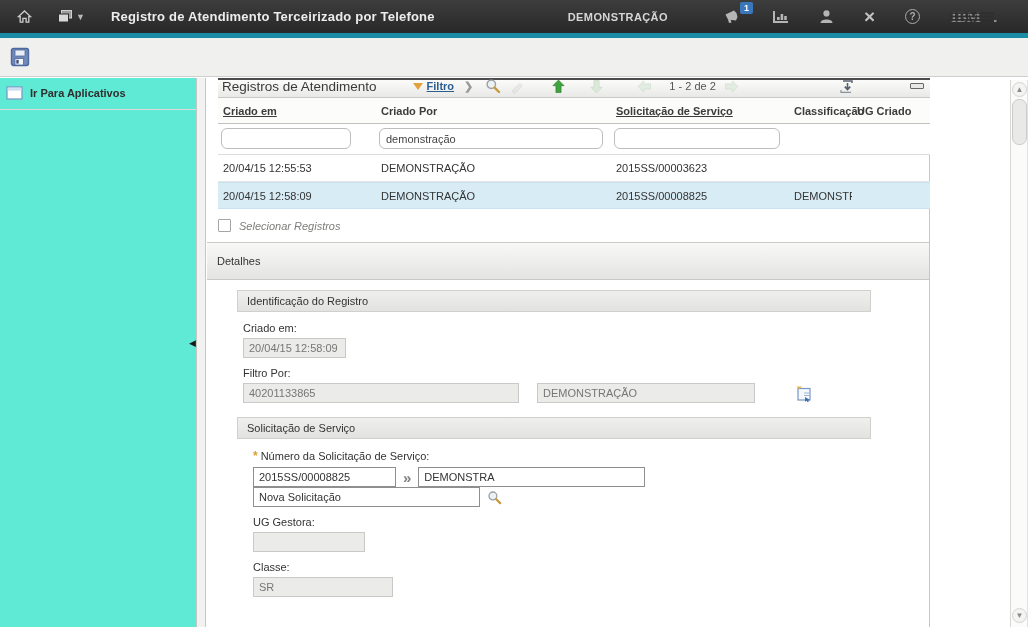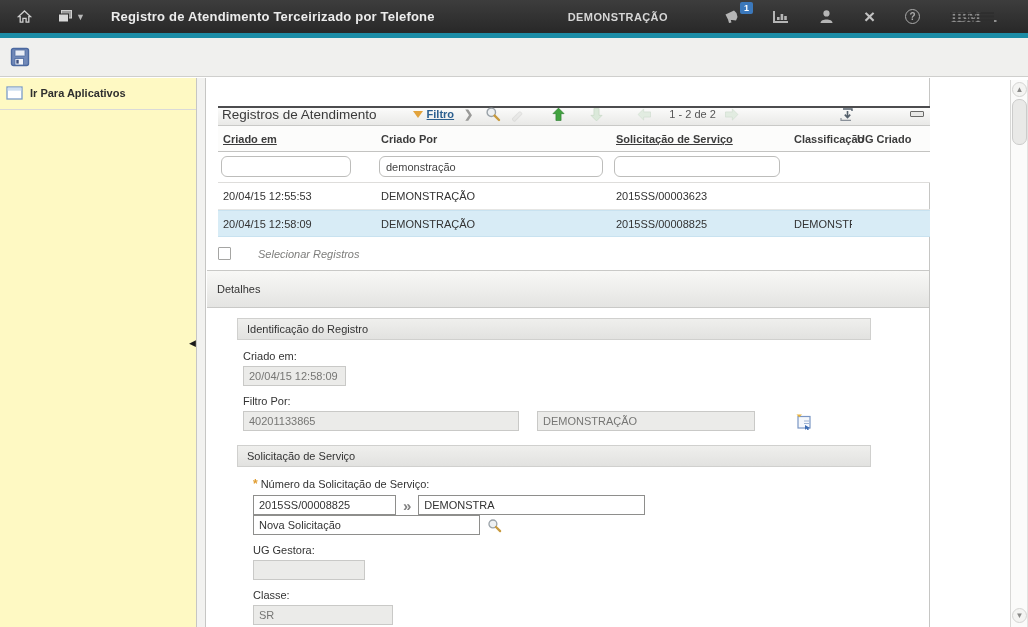--- a/index.html
+++ b/index.html
@@ -26,35 +26,35 @@
   .ibm-logo { margin-right:10px; }
 
   
   .accent { position:absolute; top:33px; left:0; width:1028px; height:5px; background:#1b8ca6; }
   .toolbar { position:absolute; top:38px; left:0; width:1028px; height:39px;
     background:#f0f0ee; border-bottom:1px solid #cfcfcd; display:flex; align-items:center; }
   .tbtn { margin-left:8px; cursor:pointer; width:24px; height:24px; display:flex; align-items:center; justify-content:center; }
 
   
   .mainrow { position:absolute; top:78px; left:0; width:1028px; height:549px; }
-  .sidebar { position:absolute; left:0; top:0; width:196px; height:549px; background:#fef9c3; }
+  .sidebar { position:absolute; left:0; top:0; width:196px; height:549px; background:#5eead4; }
   .side-item { display:flex; align-items:center; gap:7px; padding:8px 6px 9px 6px;
     border-bottom:1px solid #dadad8; cursor:pointer; }
   .side-item span.lbl { font-weight:bold; color:#2f2f2f; }
   .splitter { position:absolute; left:196px; top:0; width:10px; height:549px;
     background:#f2f2f0; border-left:1px solid #c6c6c4; border-right:1px solid #c6c6c4; cursor:col-resize; }
   .collapse-tri { position:absolute; left:-8px; top:260px; font-size:9px; color:#1a1a1a; cursor:pointer; }
 
   .content { position:absolute; left:207px; top:0; width:723px; height:549px;
     border-right:1px solid #c6c6c4; background:#fff; }
 
   
   .tbl { margin-left:11px; width:712px; }
   .tbl-title { display:flex; align-items:center; height:20px; padding:1px 4px 6px 4px;
-    background:linear-gradient(#fbfbfa,#e9e9e7); border-top:2px solid #4c4c4e; border-bottom:1px solid #c9c9c7;margin-top:28px; }
+    background:linear-gradient(#fbfbfa,#e9e9e7); border-top:2px solid #4c4c4e; border-bottom:1px solid #c9c9c7; }
   .tbl-title-text { font-size:13.5px; color:#3a3a3a; margin-right:36px; }
   .ticon { display:inline-flex; align-items:center; margin-right:9px; cursor:pointer; }
   .filter-tri { width:0; height:0; border-left:5px solid transparent; border-right:5px solid transparent;
     border-top:7px solid #e2a33c; margin-right:4px; }
   .filter-link { color:#2b5f8f; text-decoration:underline; font-weight:bold; margin-right:10px; cursor:pointer; }
   .chev { color:#9a9a98; font-weight:bold; font-size:11px; margin-right:12px; }
   .pag { color:#555; margin:0 8px; }
   .spacer { flex:1; }
   .dim { opacity:.35; }
   .min-bar { width:14px; height:6px; border:1px solid #6a6a68; background:#e8e8e6; border-radius:1px; }
@@ -67,21 +67,21 @@
   .fltwrap { padding-left:3px; }
   input.flt { height:21px; border:1px solid #bdbdbb; border-radius:6px; font:11px "Liberation Sans",sans-serif;
     padding:0 6px; color:#444; background:#fff; }
   .flt1{width:130px}.flt2{width:224px}.flt3{width:166px}
   .trow { display:flex; align-items:center; height:27px; border-bottom:1px solid #e6e6e4; cursor:pointer; }
   .trow .c { padding-left:5px; white-space:nowrap; overflow:hidden; }
   .trow.sel { background:#d8ecf6; border-top:1px solid #c8e2f0; border-bottom:1px solid #c8e2f0; }
 
   .selrec-row { display:flex; align-items:center; gap:8px; margin:10px 0 10px 11px; }
   .cbx { width:13px; height:13px; border:1px solid #a5a5a3; background:#fff; border-radius:1px; cursor:pointer; }
-  .selrec-lbl { font-style:italic; color:#7d7d7b;margin-left:19px; }
+  .selrec-lbl { font-style:italic; color:#7d7d7b; }
 
   .detalhes-bar { height:38px; display:flex; align-items:center; padding-left:10px;
     background:linear-gradient(#f8f8f6,#e4e4e2); border:1px solid #c9c9c7; border-left:none; border-right:none;
     color:#333; }
 
   .panel { padding:10px 0 0 14px;margin-left:16px; }
   .sec-head { width:634px; height:22px; display:flex; align-items:center; padding-left:9px;
     background:linear-gradient(#efefed,#e2e2e0); border:1px solid #d0d0ce; color:#333; margin-bottom:10px; }
   .fgroup1 { margin-left:6px; }
   .fgroup2 { margin-left:16px; }

